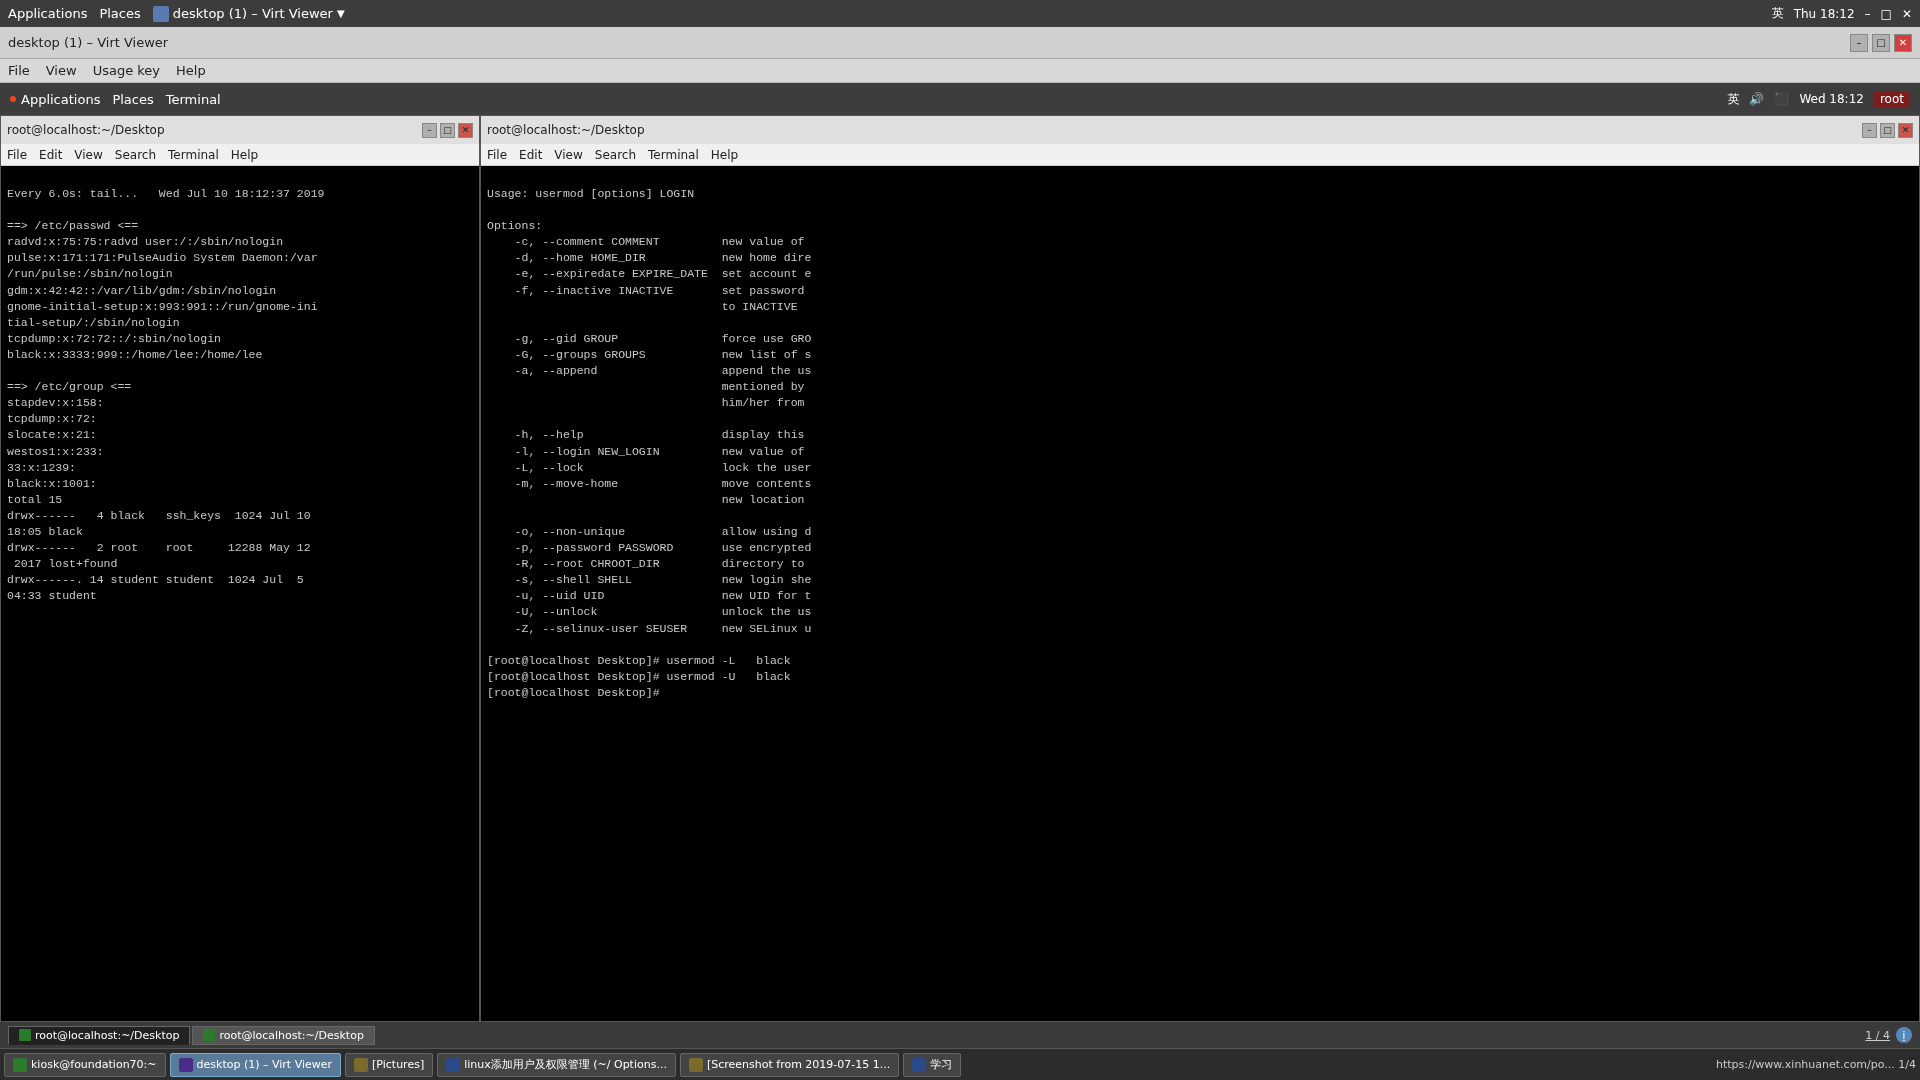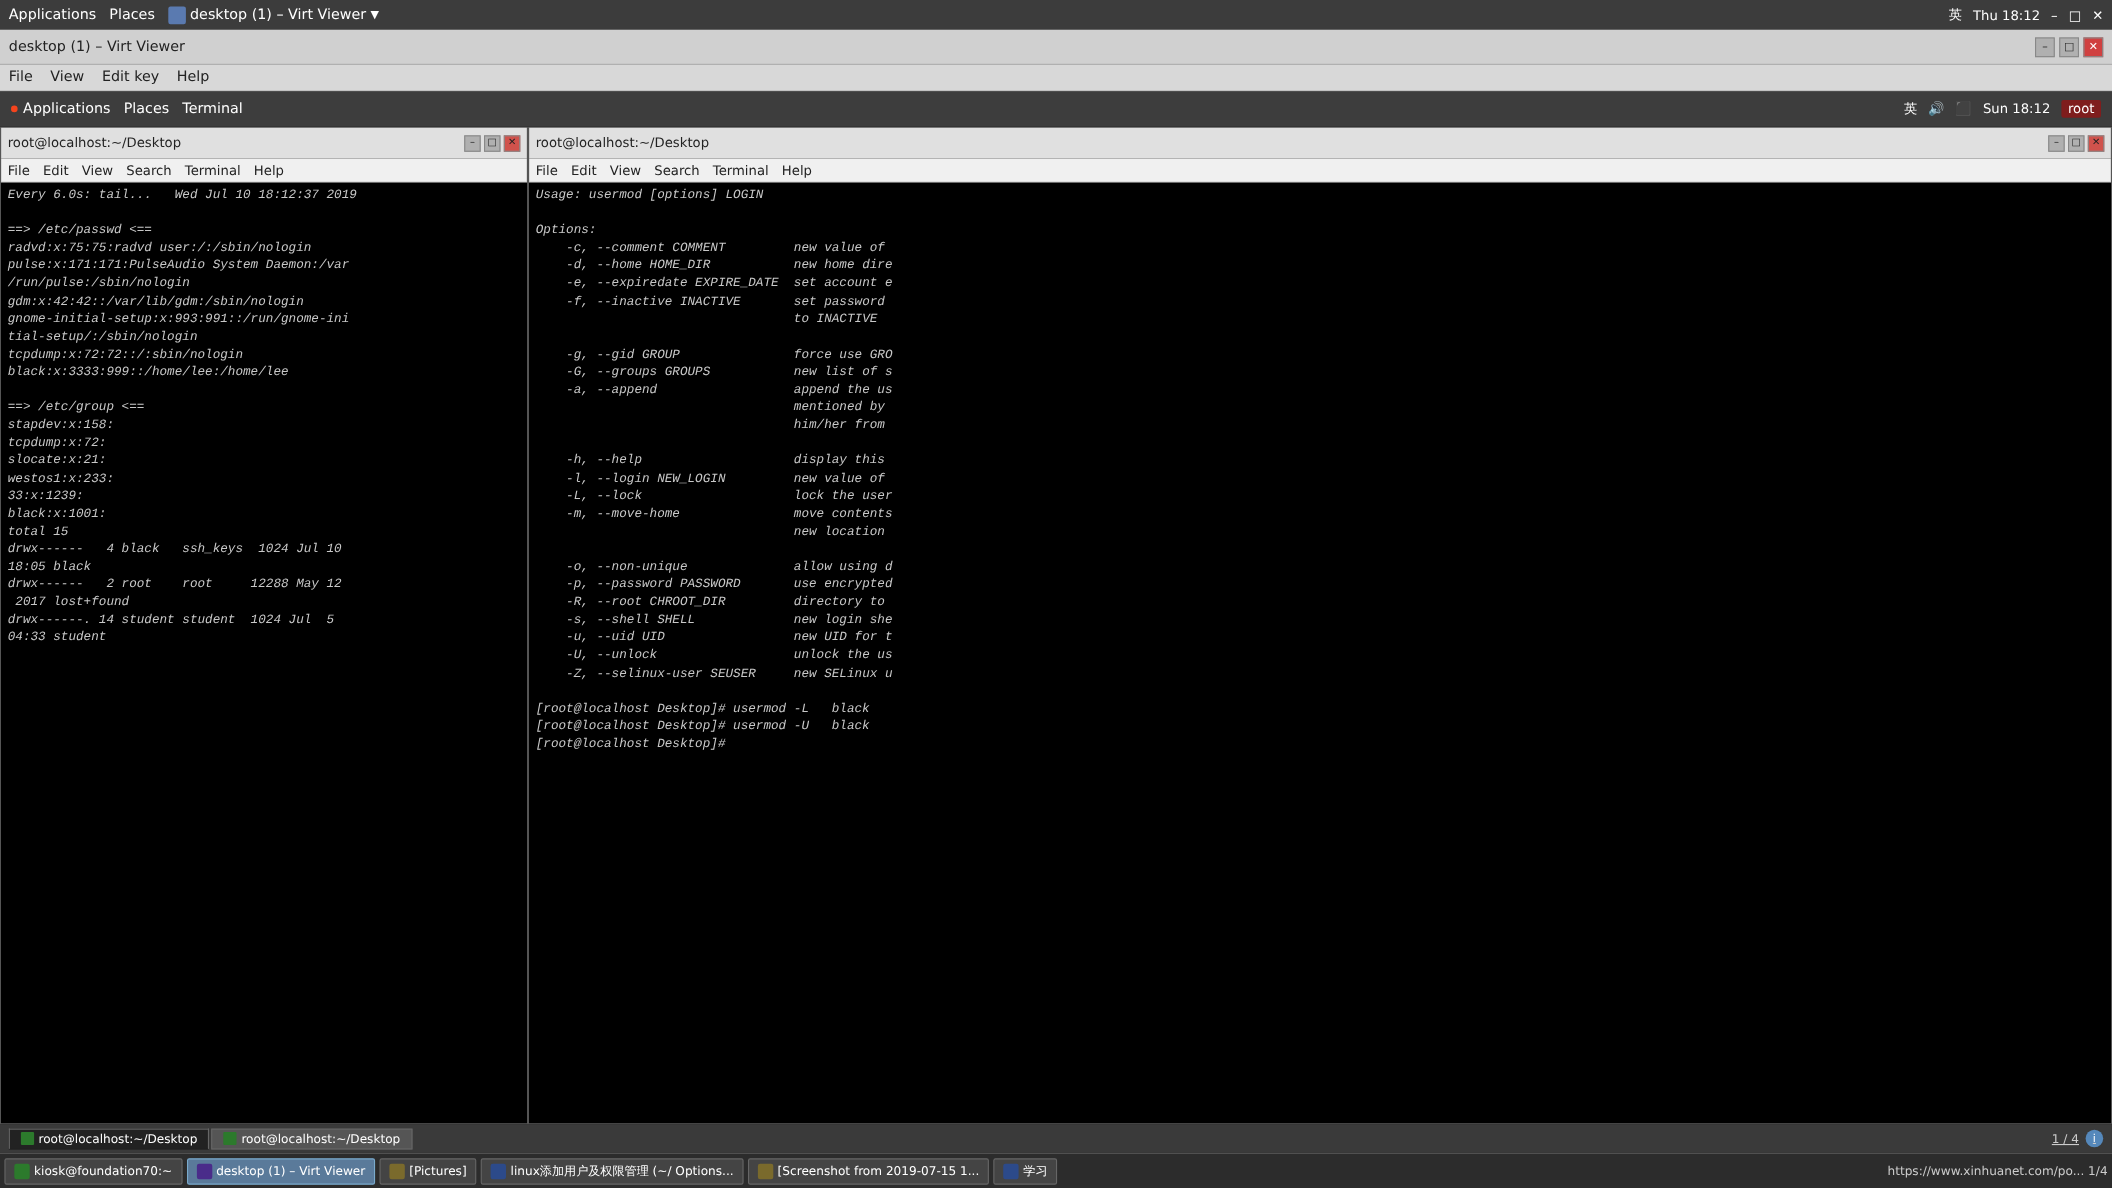--- a/index.html
+++ b/index.html
@@ -179,24 +179,23 @@
       color: #222;
       border-bottom: 1px solid #ccc;
     }
 
     .terminal-body {
       flex: 1;
       background: #000;
       color: #c8c8c8;
       font-family: 'Courier New', monospace;
       font-size: 11.5px;
-      padding: 4px 6px;
+      padding: 20px 6px;
       overflow: hidden;
       line-height: 1.4;
-      font-style: italic;
     }
     .terminal-body pre {
       white-space: pre-wrap;
       word-break: break-all;
       color: #c8c8c8;
       font-size: 11.5px;
       font-family: 'Courier New', monospace;
     }
 
     
@@ -330,40 +329,40 @@
   <div class="virt-viewer-titlebar-buttons">
     <div class="titlebar-btn">–</div>
     <div class="titlebar-btn">□</div>
     <div class="titlebar-btn" style="background:#d04040;color:#fff;">✕</div>
   </div>
 </div>
 
 <div class="virt-viewer-menubar">
   <span>File</span>
   <span>View</span>
-  <span>Edit key</span>
+  <span>Usage key</span>
   <span>Help</span>
 </div>
 
 <div class="vm-content">
 
   <div class="guest-topbar">
     <div class="guest-topbar-left">
       <div class="apps-btn">
         <div class="apps-dot"></div>
         <span>Applications</span>
       </div>
       <span>Places</span>
       <span>Terminal</span>
     </div>
     <div class="guest-topbar-right">
       <span>英</span>
       <span>🔊</span>
       <span>⬛</span>
-      <span>Sun 18:12</span>
+      <span>Wed 18:12</span>
       <span style="background:#7f1d1d;padding:1px 6px;border-radius:2px;">root</span>
     </div>
   </div>
 
   <div class="terminals-container">
 
     <div class="terminal-panel left">
       <div class="terminal-titlebar">
         <span>root@localhost:~/Desktop</span>
         <div class="terminal-titlebar-buttons">

